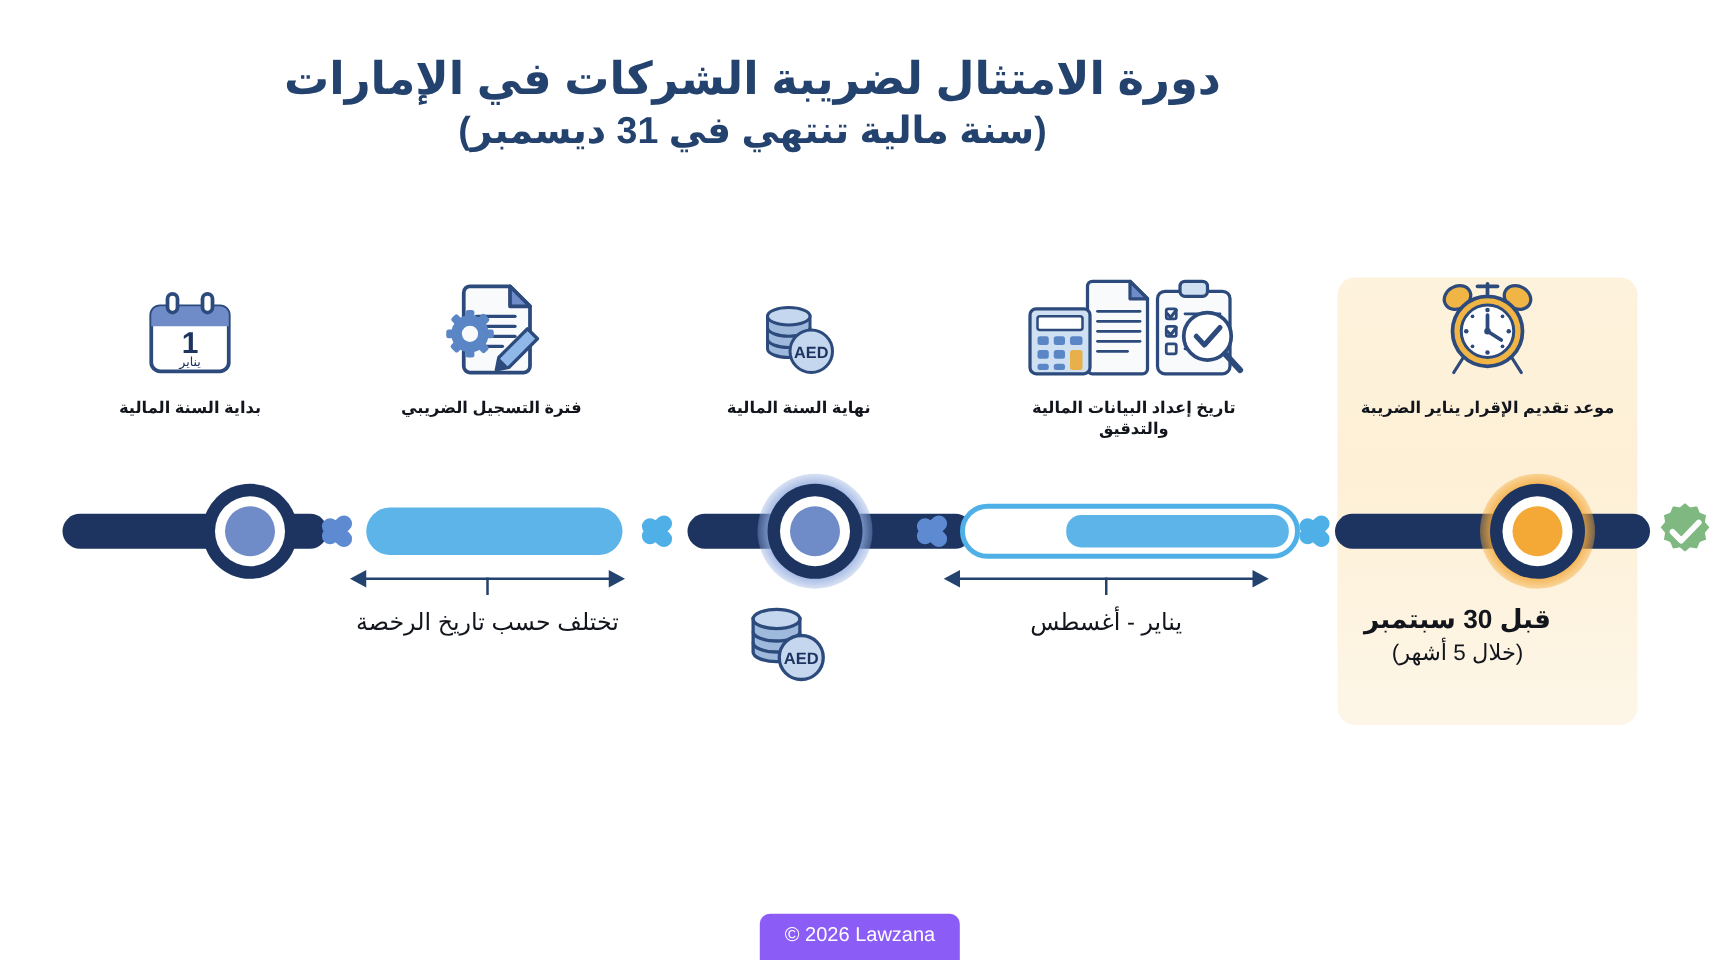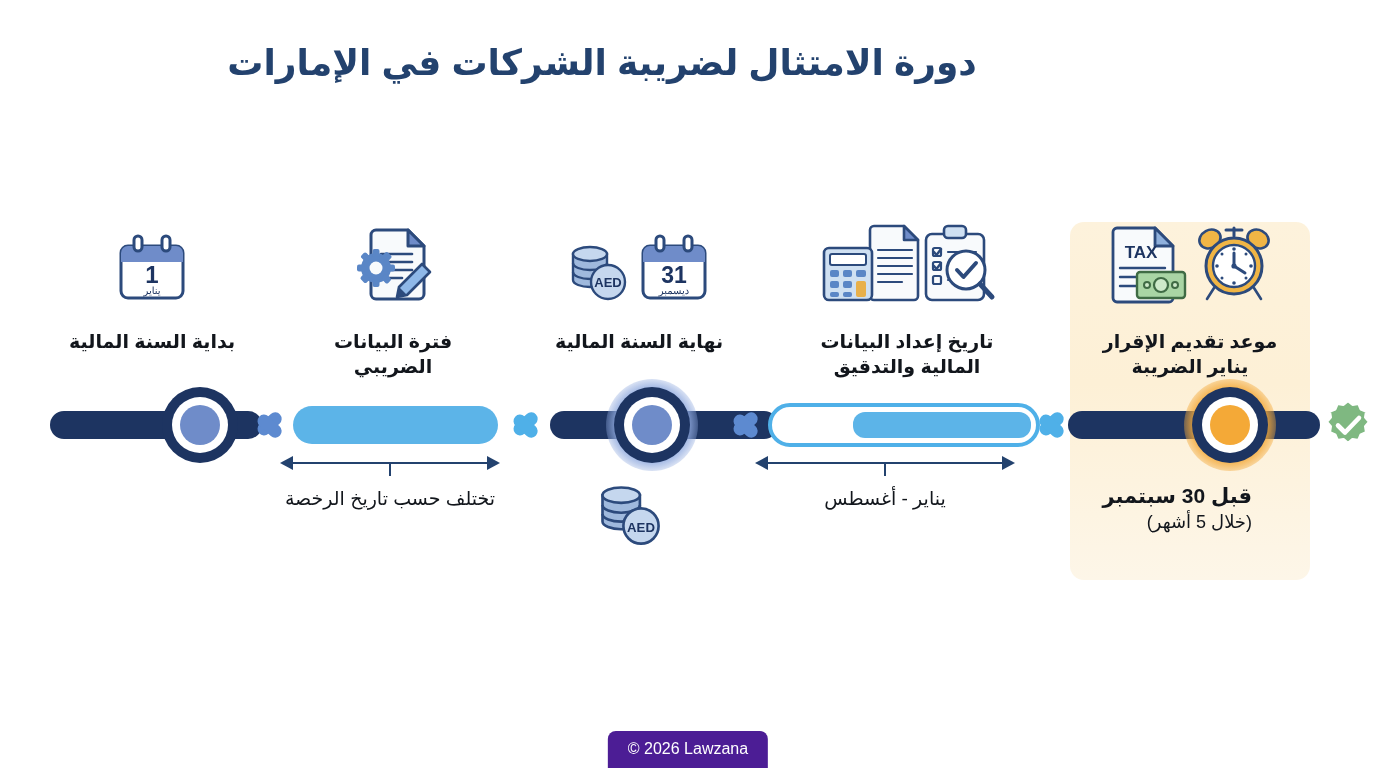--- a/index.html
+++ b/index.html
@@ -91,21 +91,21 @@
   .node-3 .halo{background:radial-gradient(circle,#f3a93a 52%,rgba(243,169,58,0.30) 74%,rgba(243,169,58,0) 82%);}
   .node-3 .core{background:#f4a937;}
 
   
   .badge-check{position:absolute;left:1272px;top:-12px;width:52px;height:52px;}
 
   
   .station{position:absolute;text-align:center;direction:rtl;}
   .station .icons{height:82px;display:flex;align-items:flex-end;justify-content:center;gap:8px;}
   .station .label{
-    margin-top:22px;font-size:19px;font-weight:bold;color:#12161c;
+    margin-top:10px;font-size:13px;font-weight:bold;color:#12161c;
     line-height:1.3;direction:rtl;
   }
   .st-1{left:62px;top:226px;width:180px;}
   .st-2{left:300px;top:226px;width:186px;}
   .st-3{left:546px;top:226px;width:186px;}
   .st-4{left:796px;top:226px;width:222px;}
   .st-5{left:1080px;top:226px;width:220px;}
 
   
   .measure{position:absolute;direction:rtl;text-align:center;}
@@ -116,39 +116,40 @@
   .measure .ah-l{left:0;border-right:13px solid #23426e;}
   .measure .ah-r{right:0;border-left:13px solid #23426e;}
   .measure .txt{margin-top:12px;font-size:19px;color:#12161c;line-height:1.35;}
 
   .m-1{left:280px;top:452px;width:220px;text-align:center;}
   .m-2{left:755px;top:452px;width:260px;}
 
   .coins-below{position:absolute;left:592px;top:482px;width:76px;text-align:center;}
 
   .deadline{
-    position:absolute;left:1032px;top:482px;width:220px;text-align:right;direction:rtl;
+    position:absolute;left:1056px;top:482px;width:220px;text-align:center;direction:rtl;
   }
   .deadline .big{font-size:21px;font-weight:bold;color:#12161c;line-height:1.3;}
   .deadline .small{font-size:18px;color:#12161c;line-height:1.35;margin-top:1px;}
 
   
   .footer{
     position:absolute;left:50%;transform:translateX(-50%);bottom:0px;
-    background:#4c1d95;color:#ffffff;border-radius:8px 8px 0 0;
+    background:#8b5cf6;color:#ffffff;border-radius:8px 8px 0 0;
     padding:9px 20px 10px;font-size:16px;direction:ltr;white-space:nowrap;
   }
 </style>
 </head>
 <body>
 
 <div class="stage">
 
   <div class="title-wrap">
     <div class="title">دورة الامتثال لضريبة الشركات في الإمارات</div>
+    <div class="subtitle">(سنة مالية تنتهي في 31 ديسمبر)</div>
   </div>
 
   <div class="highlight-card"></div>
 
   <div class="station st-1">
     <div class="icons">
       <span>
         <svg width="74" height="74" viewBox="0 0 74 74">
           <rect x="6" y="16" width="62" height="52" rx="7" fill="#ffffff" stroke="#2c4a7c" stroke-width="3"></rect>
           <path d="M6 23a7 7 0 0 1 7-7h48a7 7 0 0 1 7 7v9H6z" fill="#6f8cc9"></path>
@@ -189,35 +190,25 @@
             <rect x="33" y="29" width="8" height="7" rx="2" transform="rotate(45 37 32.5)"></rect>
             <rect x="11" y="51" width="8" height="7" rx="2" transform="rotate(45 15 54.5)"></rect>
           </g>
           <g>
             <path d="M72 40l8 8-23 23-10 2 2-10z" fill="#8fb8e8" stroke="#2c4a7c" stroke-width="2.6" stroke-linejoin="round"></path>
             <path d="M47 73l2-10 8 8z" fill="#2c4a7c"></path>
           </g>
         </svg>
       </span>
     </div>
-    <div class="label">فترة البيانات الضريبي</div>
+    <div class="label">فترة التسجيل الضريبي</div>
   </div>
 
   <div class="station st-3">
     <div class="icons">
-      <span>
-        <svg width="74" height="74" viewBox="0 0 74 74">
-          <rect x="6" y="16" width="62" height="52" rx="7" fill="#ffffff" stroke="#2c4a7c" stroke-width="3"></rect>
-          <path d="M6 23a7 7 0 0 1 7-7h48a7 7 0 0 1 7 7v9H6z" fill="#6f8cc9"></path>
-          <rect x="19" y="6" width="8" height="15" rx="4" fill="#ffffff" stroke="#2c4a7c" stroke-width="3"></rect>
-          <rect x="47" y="6" width="8" height="15" rx="4" fill="#ffffff" stroke="#2c4a7c" stroke-width="3"></rect>
-          <text x="37" y="53" text-anchor="middle" font-family="Liberation Sans, sans-serif" font-size="23" font-weight="bold" fill="#1d3461">31</text>
-          <text x="37" y="64" text-anchor="middle" font-family="Liberation Sans, sans-serif" font-size="10" fill="#1d3461" direction="rtl">ديسمبر</text>
-        </svg>
-      </span>
       <span>
         <svg width="62" height="64" viewBox="0 0 62 64">
           <g fill="#9fb9dd" stroke="#2c4a7c" stroke-width="2.4">
             <path d="M6 14v26c0 4 8 7 17 7s17-3 17-7V14z"></path>
             <ellipse cx="23" cy="14" rx="17" ry="7" fill="#c5d7ee"></ellipse>
             <path d="M6 23c0 4 8 7 17 7s17-3 17-7" fill="none"></path>
             <path d="M6 32c0 4 8 7 17 7s17-3 17-7" fill="none"></path>
           </g>
           <circle cx="41" cy="42" r="17" fill="#c5d7ee" stroke="#2c4a7c" stroke-width="2.4"></circle>
           <text x="41" y="47" text-anchor="middle" font-family="Liberation Sans, sans-serif" font-size="13" font-weight="bold" fill="#1d3461">AED</text>
@@ -310,38 +301,20 @@
             <circle cx="51" cy="30" r="1.5"></circle>
               <circle cx="27" cy="54" r="1.5"></circle>
             <circle cx="51" cy="54" r="1.5"></circle>
               <circle cx="27" cy="30" r="1.5"></circle>
           </g>
           <line x1="39" y1="42" x2="39" y2="29" stroke="#2c4a7c" stroke-width="3" stroke-linecap="round"></line>
           <line x1="39" y1="42" x2="50" y2="49" stroke="#2c4a7c" stroke-width="3" stroke-linecap="round"></line>
           <circle cx="39" cy="42" r="2.6" fill="#2c4a7c"></circle>
         </svg>
       </span>
-      <span>
-        <svg width="80" height="80" viewBox="0 0 80 80">
-          <path d="M10 4h38l18 18v52a4 4 0 0 1-4 4H10a4 4 0 0 1-4-4V8a4 4 0 0 1 4-4z" fill="#f8fafc" stroke="#2c4a7c" stroke-width="2.8"></path>
-          <path d="M48 4l18 18H48z" fill="#8fb0dc" stroke="#2c4a7c" stroke-width="2.8" stroke-linejoin="round"></path>
-          <text x="34" y="34" text-anchor="middle" font-family="Liberation Sans, sans-serif" font-size="17" font-weight="bold" fill="#1d3461">TAX</text>
-          <g stroke="#2c4a7c" stroke-width="2.4" stroke-linecap="round">
-            <line x1="13" y1="44" x2="58" y2="44"></line>
-            <line x1="13" y1="53" x2="58" y2="53"></line>
-            <line x1="13" y1="62" x2="40" y2="62"></line>
-          </g>
-          <g>
-            <rect x="30" y="48" width="48" height="26" rx="3" fill="#a9d5a4" stroke="#3f6b44" stroke-width="2.4"></rect>
-            <circle cx="54" cy="61" r="7" fill="#cde9c9" stroke="#3f6b44" stroke-width="2.2"></circle>
-            <circle cx="40" cy="61" r="3" fill="#cde9c9" stroke="#3f6b44" stroke-width="2"></circle>
-            <circle cx="68" cy="61" r="3" fill="#cde9c9" stroke="#3f6b44" stroke-width="2"></circle>
-          </g>
-        </svg>
-      </span>
     </div>
     <div class="label">موعد تقديم الإقرار يناير الضريبة</div>
   </div>
 
   <div class="track">
 
     <div class="seg seg-a"></div>
     <div class="seg seg-b"></div>
     <div class="seg seg-c"></div>
 

